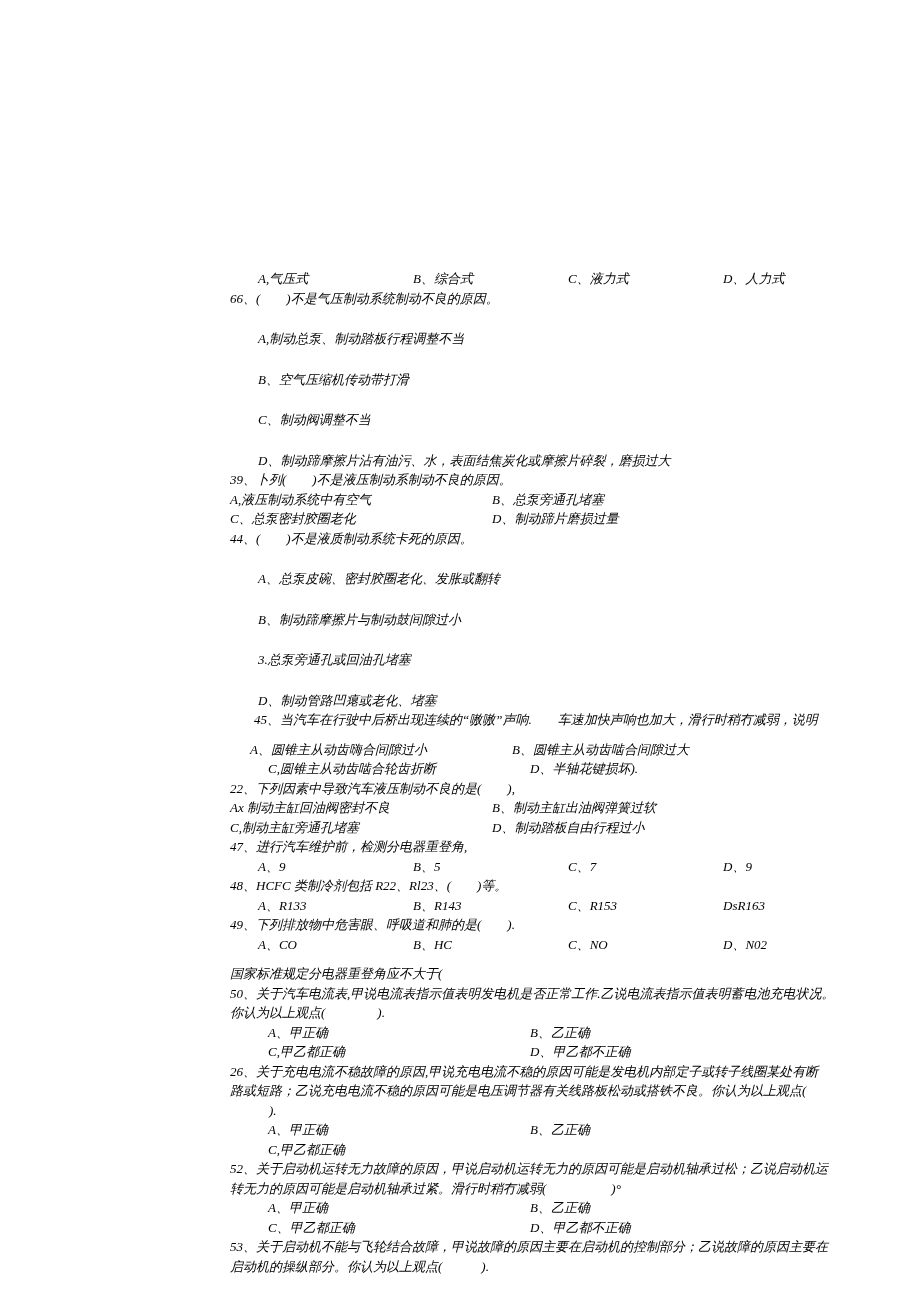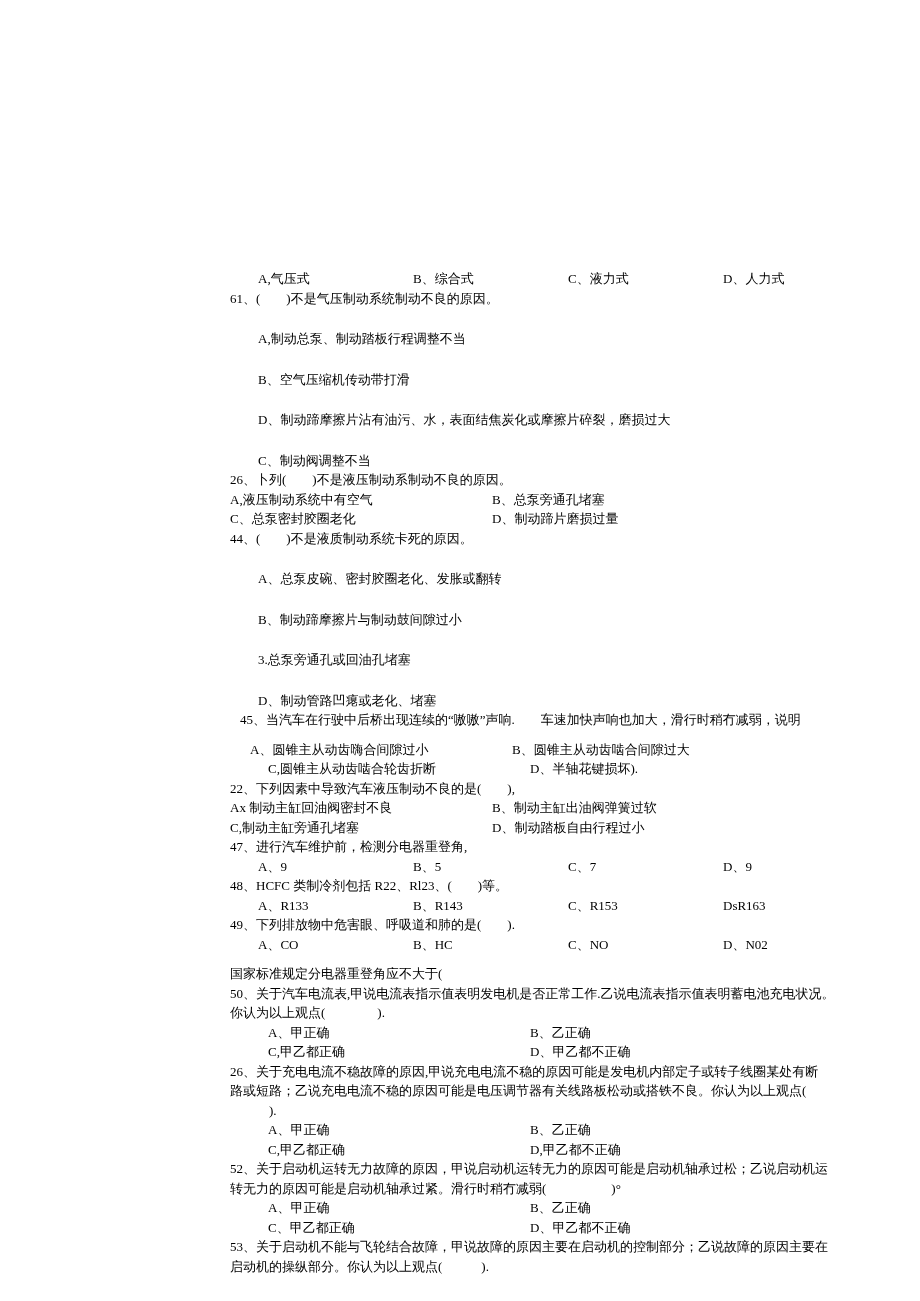--- a/index.html
+++ b/index.html
@@ -9,20 +9,21 @@
     width: 920px;
   }
   .page {
     position: relative;
     width: 920px;
     height: 1301px;
     font-family: "SimSun", "宋体", serif;
     font-size: 13px;
     color: #000;
     line-height: 1.5;
+    font-style: italic;
   }
   .content {
     position: absolute;
     left: 230px;
     top: 269px;
     width: 670px;
   }
   .opt-row {
     display: flex;
     margin-left: 28px;
@@ -46,43 +47,43 @@
 <div class="page">
 <div class="content">
 
 <div class="opt-row">
   <span class="c1">A,气压式</span>
   <span class="c2">B、综合式</span>
   <span class="c3">C、液力式</span>
   <span class="c4">D、人力式</span>
 </div>
 
-<div class="q">61、(  )不是气压制动系统制动不良的原因。</div>
+<div class="q">66、(  )不是气压制动系统制动不良的原因。</div>
 <div class="indent">A,制动总泵、制动踏板行程调整不当</div>
 <div class="indent">B、空气压缩机传动带打滑</div>
+<div class="indent">C、制动阀调整不当</div>
 <div class="indent">D、制动蹄摩擦片沾有油污、水，表面结焦炭化或摩擦片碎裂，磨损过大</div>
-<div class="indent">C、制动阀调整不当</div>
 
-<div class="q">26、卜列(  )不是液压制动系制动不良的原因。</div>
+<div class="q">39、卜列(  )不是液压制动系制动不良的原因。</div>
 <div class="opt-row2">
   <span class="l">A,液压制动系统中有空气</span>
   <span class="r">B、总泵旁通孔堵塞</span>
 </div>
 <div class="opt-row2">
   <span class="l">C、总泵密封胶圈老化</span>
   <span class="r">D、制动蹄片磨损过量</span>
 </div>
 
 <div class="q">44、(  )不是液质制动系统卡死的原因。</div>
 <div class="indent">A、总泵皮碗、密封胶圈老化、发胀或翻转</div>
 <div class="indent">B、制动蹄摩擦片与制动鼓间隙过小</div>
 <div class="indent">3.总泵旁通孔或回油孔堵塞</div>
 <div class="indent">D、制动管路凹瘪或老化、堵塞</div>
 
-<div class="q" style="margin-left:10px">45、当汽车在行驶中后桥出现连续的“嗷嗷”声响.  车速加快声响也加大，滑行时稍冇减弱，说明</div>
+<div class="q" style="margin-left:24px">45、当汽车在行驶中后桥出现连续的“嗷嗷”声响.  车速加快声响也加大，滑行时稍冇减弱，说明</div>
 <div class="spacer"></div>
 <div class="opt-row2" style="margin-left:20px">
   <span class="l">A、圆锥主从动齿嗨合间隙过小</span>
   <span class="r">B、圆锥主从动齿啮合间隙过大</span>
 </div>
 <div class="opt-row2" style="margin-left:38px">
   <span class="l">C,圆锥主从动齿啮合轮齿折断</span>
   <span class="r">D、半轴花键损坏).</span>
 </div>
 
@@ -136,21 +137,20 @@
 
 <div class="q">26、关于充电电流不稳故障的原因,甲说充电电流不稳的原因可能是发电机内部定子或转子线圈某处有断</div>
 <div class="q">路或短路；乙说充电电流不稳的原因可能是电压调节器有关线路板松动或搭铁不良。你认为以上观点(</div>
 <div class="q">   ).</div>
 <div class="opt-row2" style="margin-left:38px">
   <span class="l">A、甲正确</span>
   <span class="r">B、乙正确</span>
 </div>
 <div class="opt-row2" style="margin-left:38px">
   <span class="l">C,甲乙都正确</span>
-  <span class="r">D,甲乙都不正确</span>
 </div>
 
 <div class="q">52、关于启动机运转无力故障的原因，甲说启动机运转无力的原因可能是启动机轴承过松；乙说启动机运</div>
 <div class="q">转无力的原因可能是启动机轴承过紧。滑行时稍冇减弱(     )°</div>
 <div class="opt-row2" style="margin-left:38px">
   <span class="l">A、甲正确</span>
   <span class="r">B、乙正确</span>
 </div>
 <div class="opt-row2" style="margin-left:38px">
   <span class="l">C、甲乙都正确</span>

